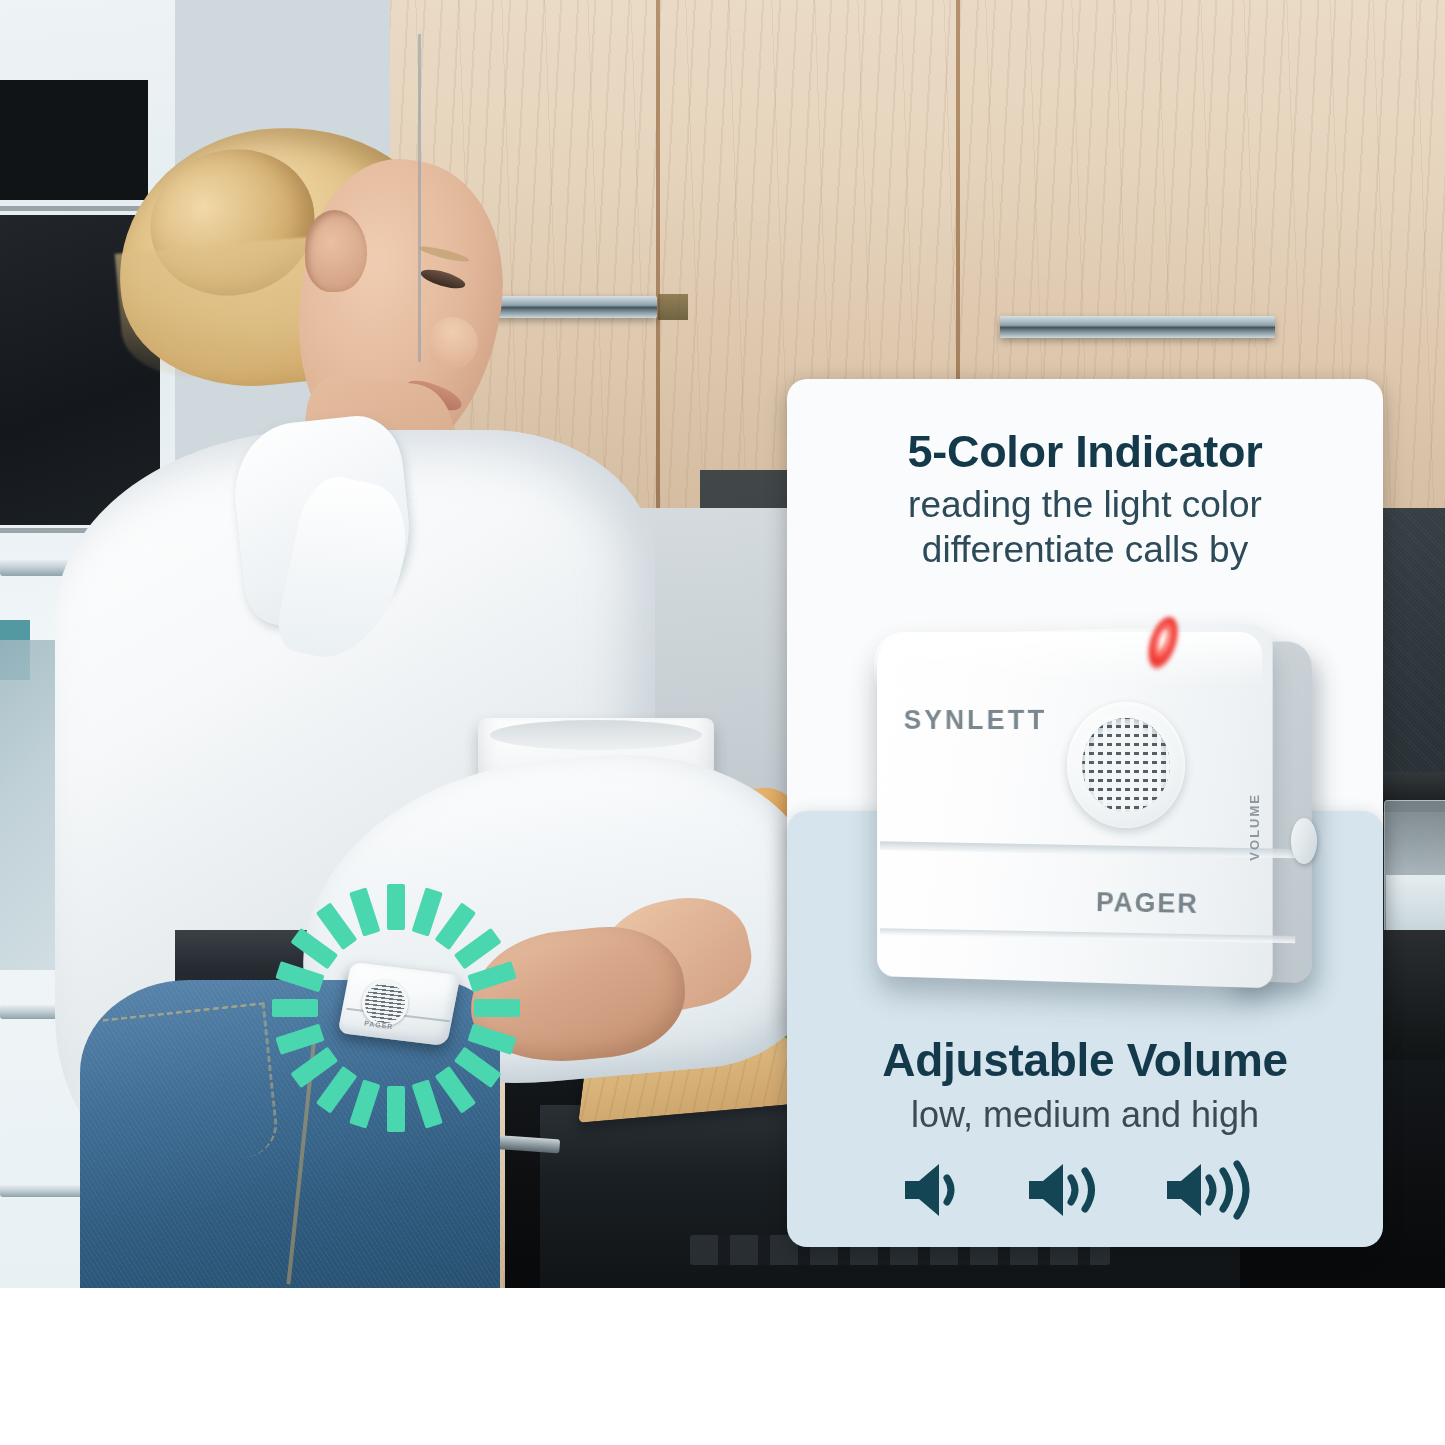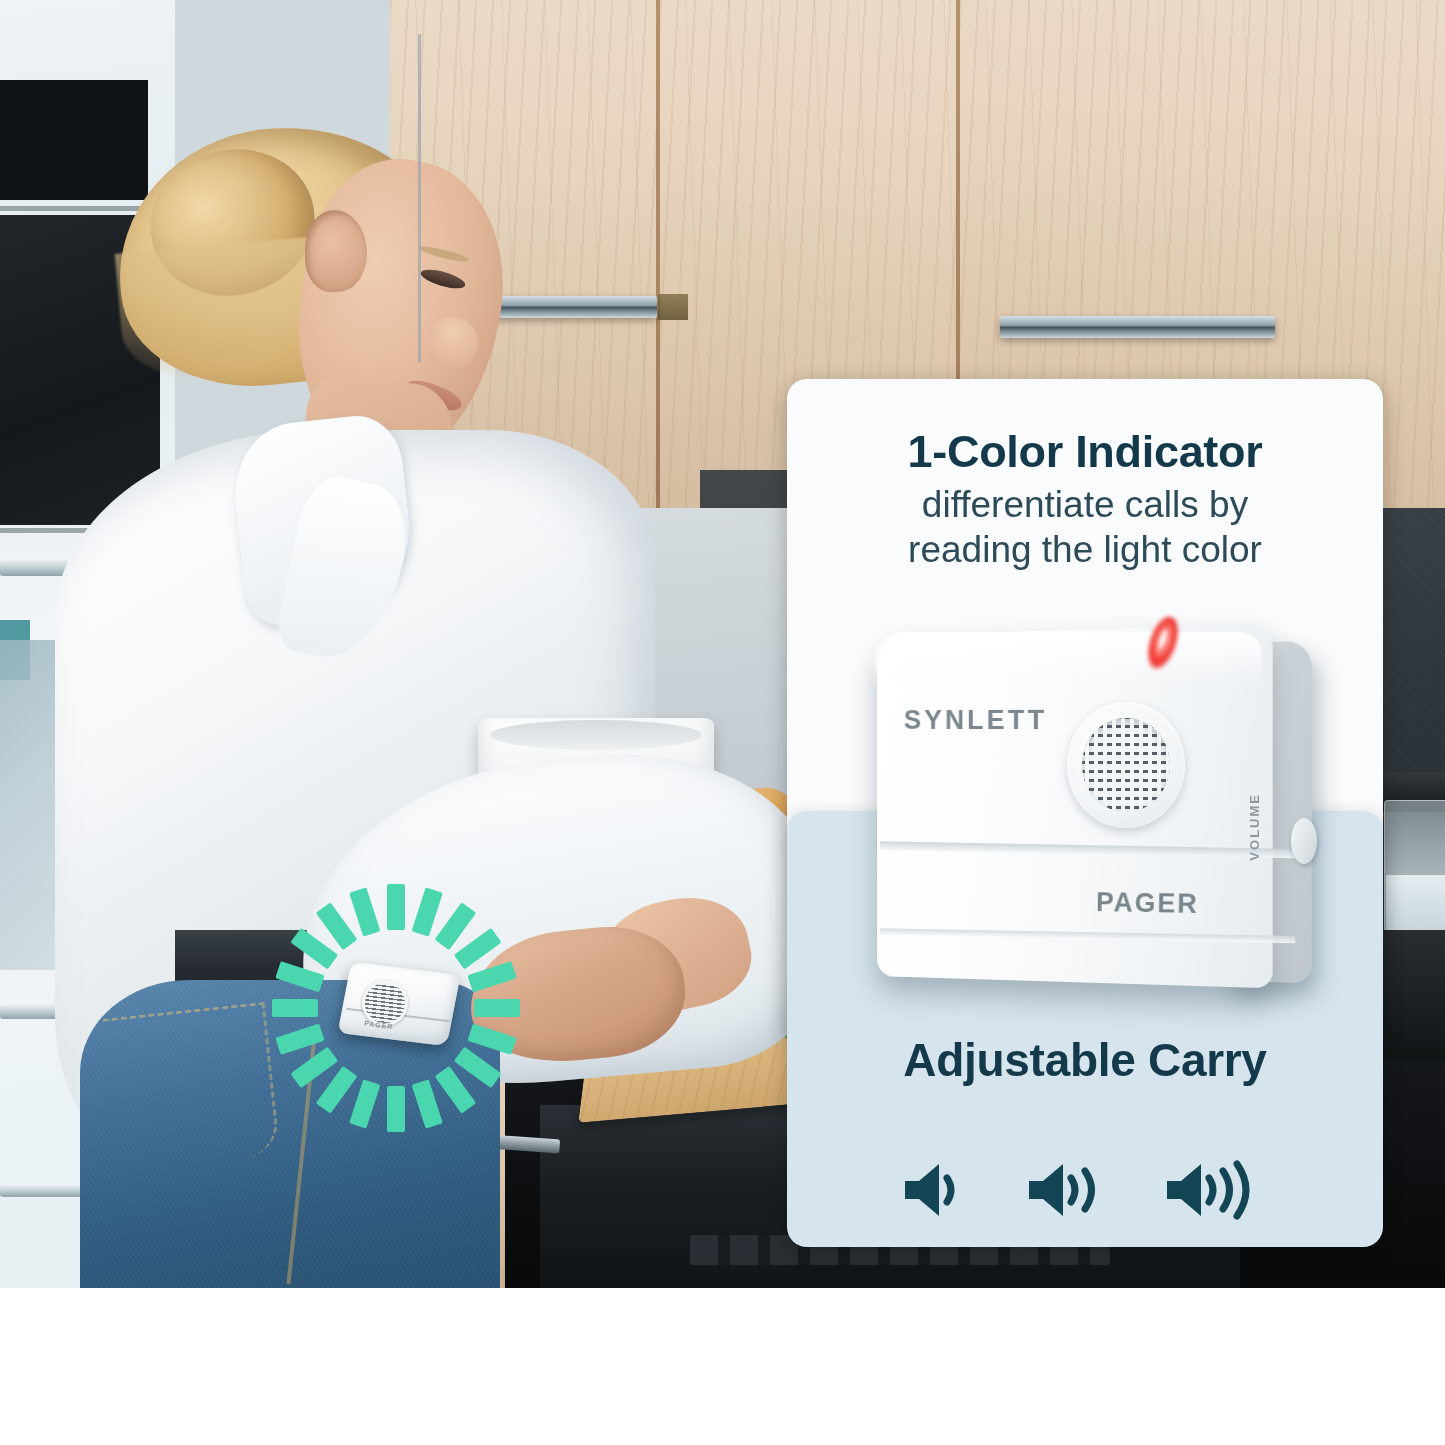--- a/index.html
+++ b/index.html
@@ -909,29 +909,30 @@
         <div class="ray" style="background: rgb(74, 214, 174); left: -9px; top: 0px; transform: rotate(324deg) translateY(78px);"></div>
         <div class="ray" style="background: rgb(74, 214, 174); left: -9px; top: 0px; transform: rotate(342deg) translateY(78px);"></div>
       </div>
 
     <div class="belt-pager"></div>
     <div class="belt-pager-seam"></div>
     <div class="belt-pager-grille"></div>
     <div class="belt-pager-label">PAGER</div>
 
     <div class="card">
-      <div class="card-title">1-Color Indicator</div>
+      <div class="card-title">5-Color Indicator</div>
       <div class="card-sub">
+        <div>reading the light color</div>
         <div>differentiate calls by</div>
-        <div>reading the light color</div>
       </div>
     </div>
 
     <div class="panel-blue">
-      <div class="panel-title">Adjustable Carry</div>
+      <div class="panel-title">Adjustable Volume</div>
+      <div class="panel-sub">low, medium and high</div>
       <div class="vol-icons">
 
         <svg class="vol-icon" width="78" height="62" viewBox="0 0 78 62">
           <path d="M4 22 h14 L38 5 v52 L18 40 H4 Z" fill="#134555"></path>
           <path d="M46 19 q8 12 0 24" stroke="#134555" stroke-width="7" fill="none" stroke-linecap="round"></path>
         </svg>
 
         <svg class="vol-icon" width="92" height="62" viewBox="0 0 92 62">
           <path d="M4 22 h14 L38 5 v52 L18 40 H4 Z" fill="#134555"></path>
           <path d="M46 19 q8 12 0 24" stroke="#134555" stroke-width="7" fill="none" stroke-linecap="round"></path>

